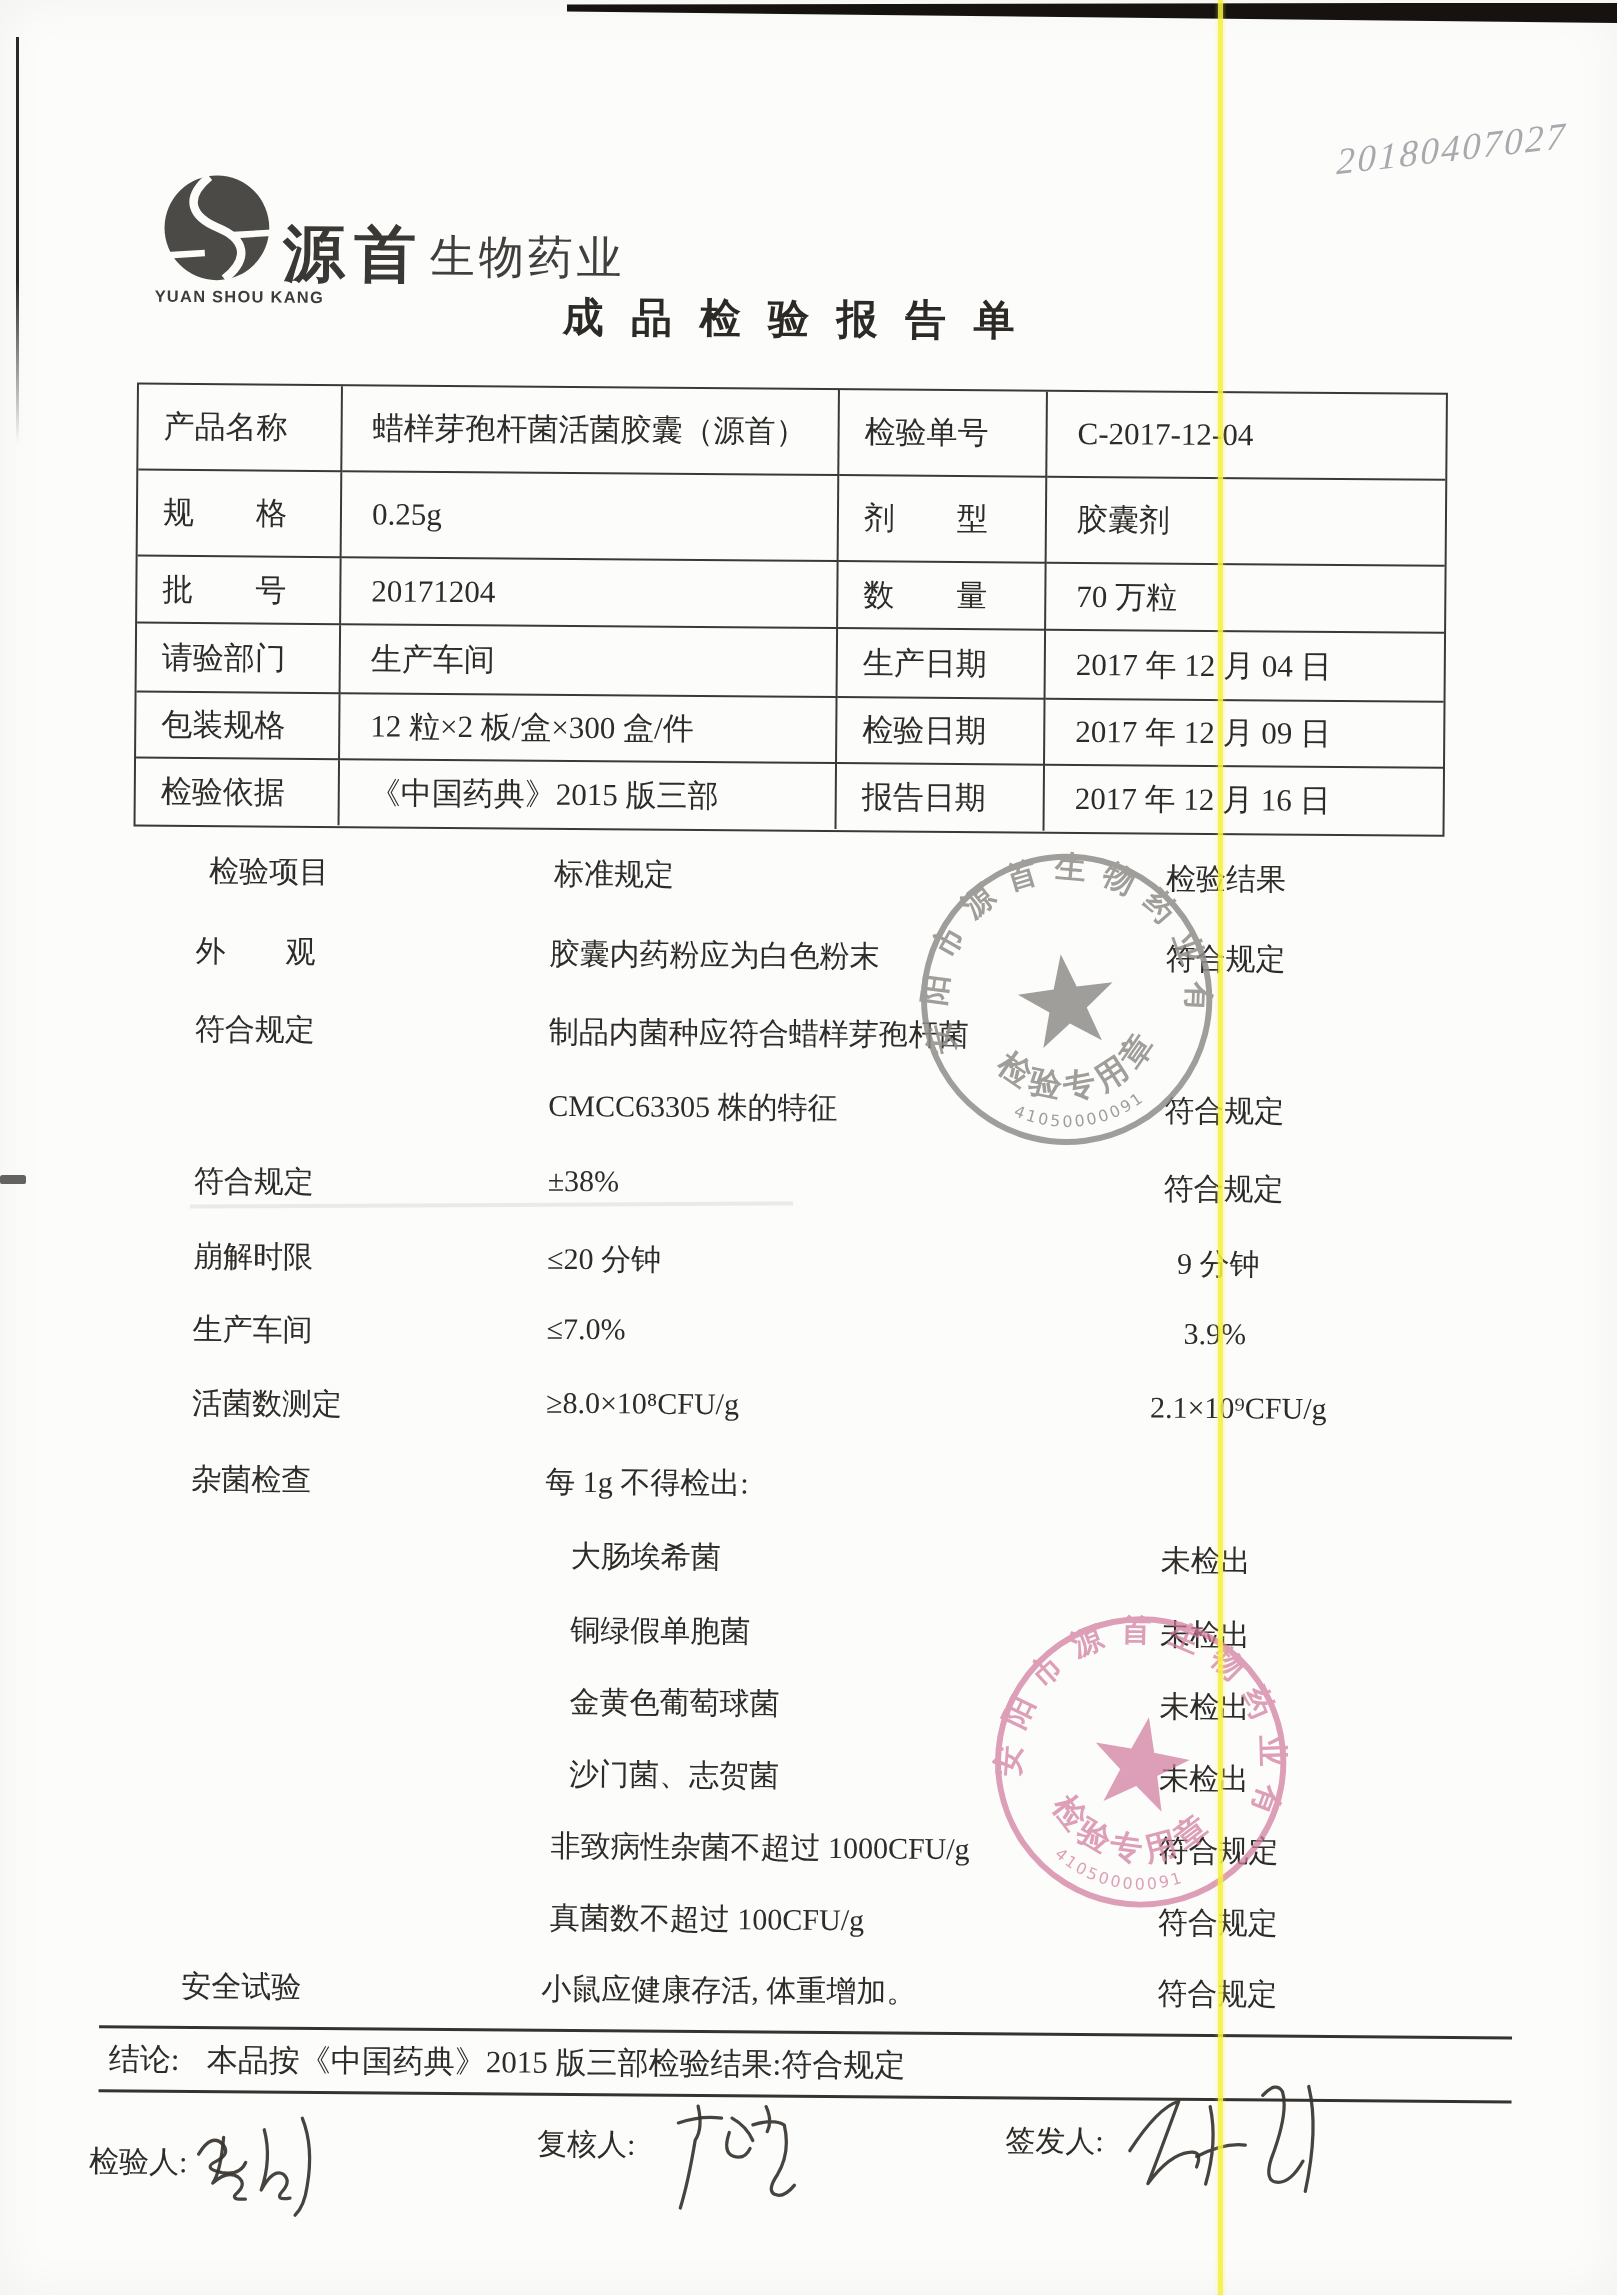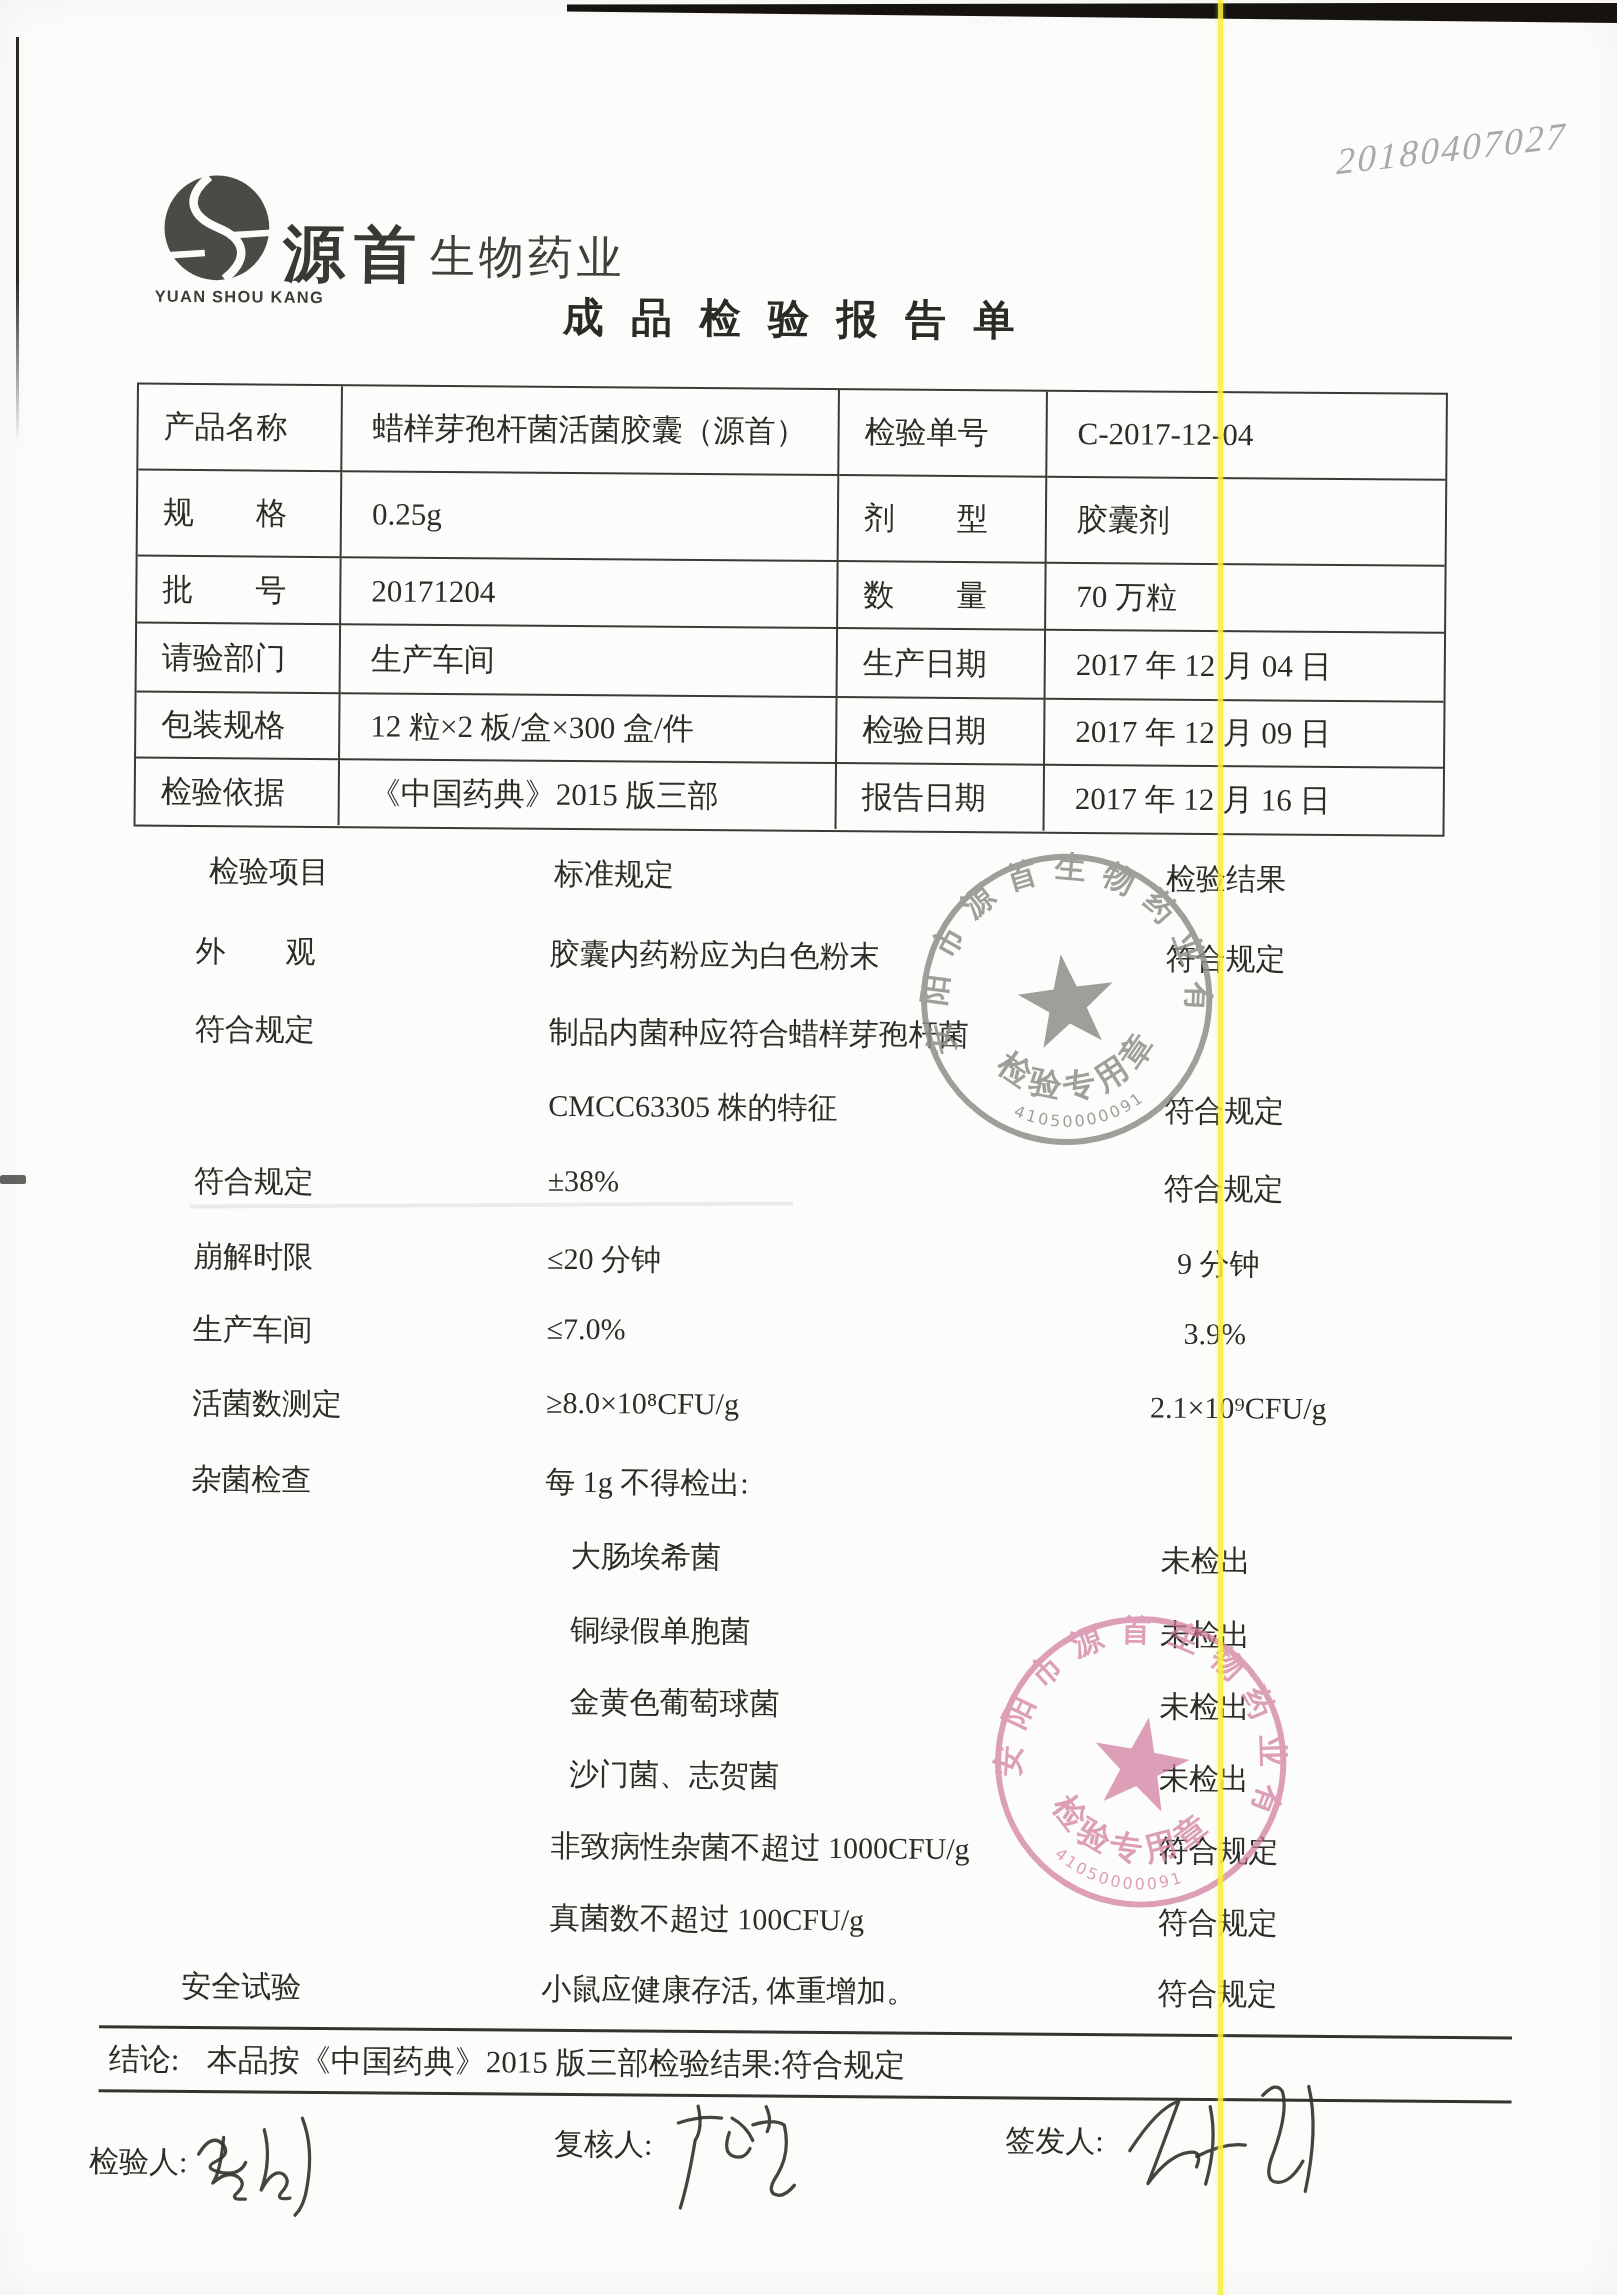--- a/index.html
+++ b/index.html
@@ -240,21 +240,21 @@
     <div id="line-b"></div>
 
     <div class="sig-label" style="left:106px;top:2142px">检验人:</div>
     <svg class="sigsvg" style="left:197px;top:2103px" width="151" height="131" viewBox="0 0 230 200">
       <path d="M28,78 q20,-34 38,-14 q10,14 -10,24 q-24,12 8,18 q28,4 36,-16"></path>
       <path d="M66,52 q-4,52 -16,70 q22,-20 38,-10 q14,10 0,24 q-14,12 12,10"></path>
       <path d="M128,40 q12,44 -4,92 q18,-34 34,-24 q12,10 -2,26 q-12,14 12,10"></path>
       <path d="M186,22 q18,44 8,104 q-4,30 -18,44"></path>
     </svg>
 
-    <div class="sig-label" style="left:571px;top:2121px">复核人:</div>
+    <div class="sig-label" style="left:554px;top:2121px">复核人:</div>
     <svg class="sigsvg" style="left:678px;top:2090px" width="157" height="138" viewBox="0 0 240 210">
       <path d="M26,44 q34,-12 66,-8"></path>
       <path d="M56,18 q8,34 -4,52 q-10,64 -22,104"></path>
       <path d="M104,58 q-10,30 6,36 q18,6 26,-12 M108,36 q22,12 32,34"></path>
       <path d="M160,18 q10,22 2,38 m-22,-10 q32,-10 48,0 q10,42 -10,76 q-16,24 -4,30 q14,6 30,-14"></path>
     </svg>
 
     <div class="sig-label" style="left:1022px;top:2114px">签发人:</div>
     <svg class="sigsvg" style="left:1127px;top:2058px" width="223" height="164" viewBox="0 0 340 250">
       <path d="M30,130 q42,-66 74,-76 q-30,84 -46,126 q32,-44 62,-48 q22,-4 12,22"></path>

